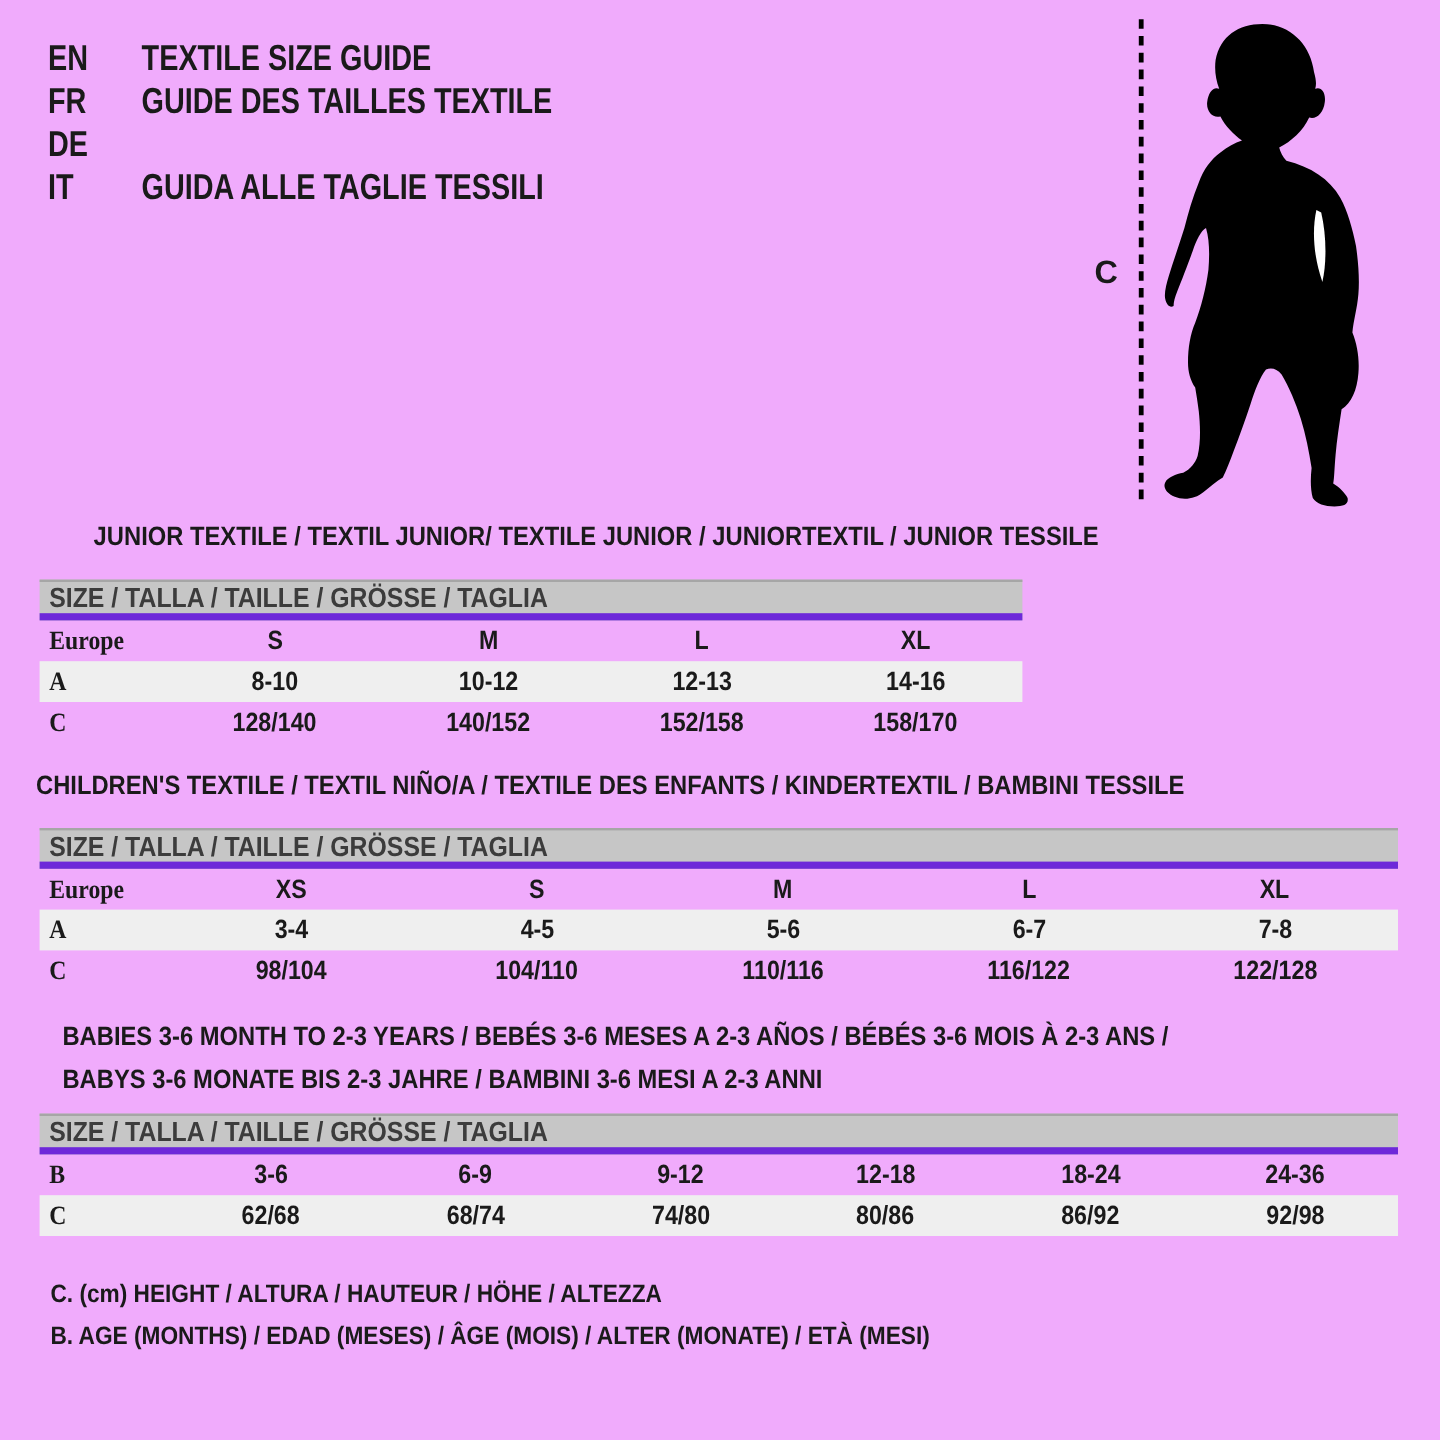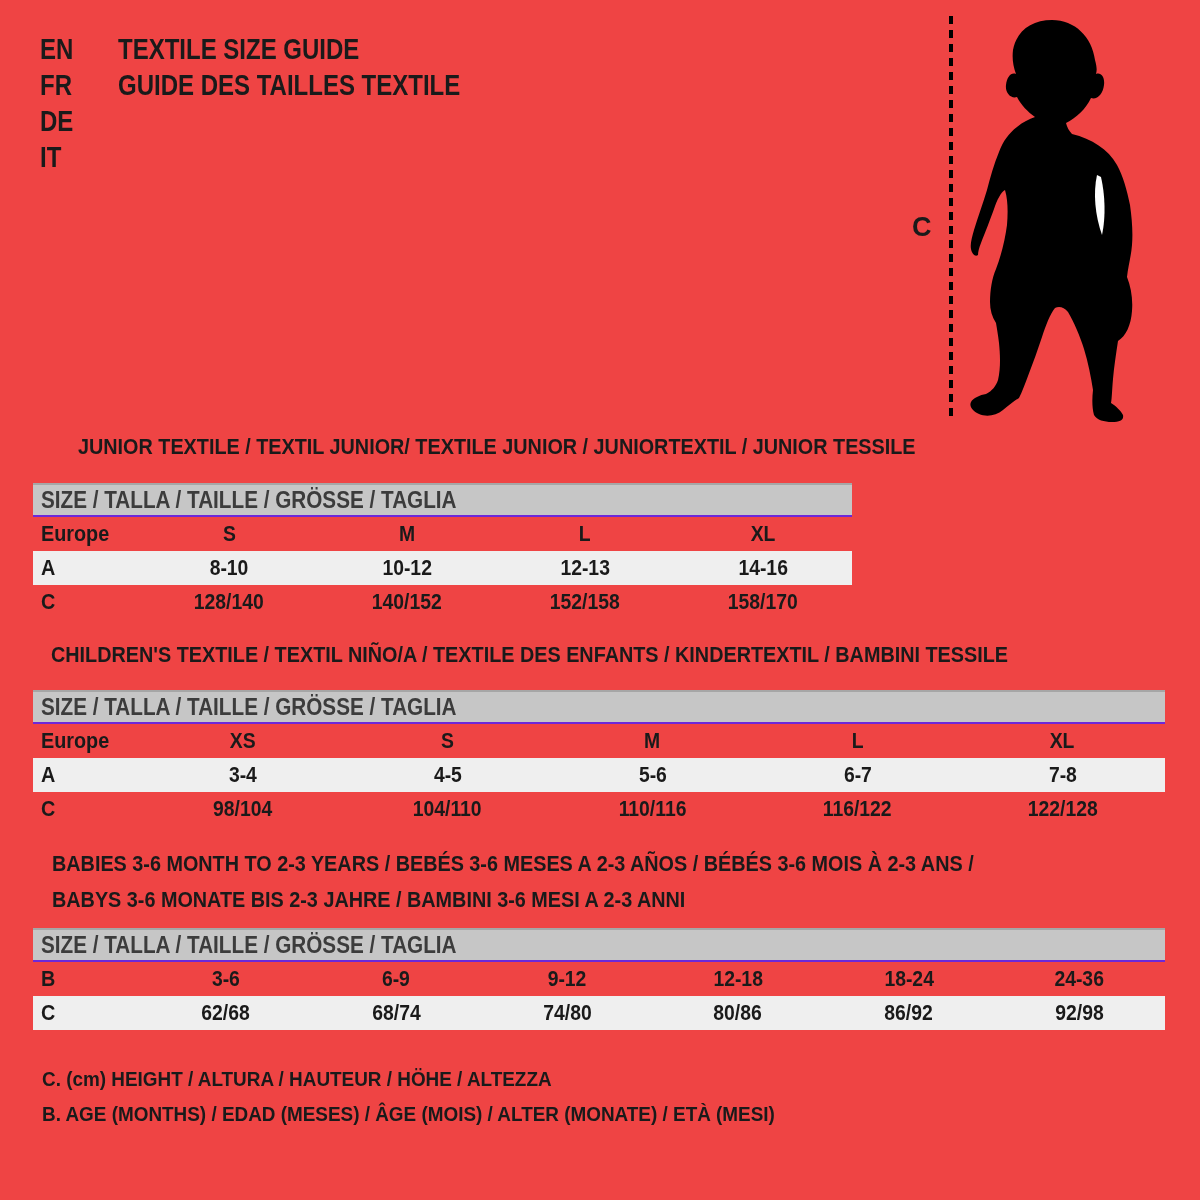--- a/index.html
+++ b/index.html
@@ -1,18 +1,18 @@
 <!DOCTYPE html>
 <html><head>
 <meta charset="utf-8">
 <title>TEXTILE SIZE GUIDE</title>
 <style>
   html,body{margin:0;padding:0;background:#ffffff;}
   .page{
-    position:relative;width:1200px;height:1200px;background:#ef4444;overflow:hidden;
+    position:relative;width:1200px;height:1200px;background:#f0abfc;overflow:hidden;
     font-family:"Liberation Sans","DejaVu Sans",sans-serif;font-weight:700;color:#1a1a1a;
   }
   
   .cond{display:inline-block;white-space:nowrap;transform:scaleX(0.9);transform-origin:0 50%;}
   .condc{display:inline-block;white-space:nowrap;transform:scaleX(0.88);transform-origin:50% 50%;}
 
   
   .lang-block{position:absolute;left:40px;top:31px;}
   .lang-row{display:flex;height:36px;align-items:center;font-size:30px;}
   .lang-code{width:78px;}
@@ -21,25 +21,25 @@
   
   .figure-svg{position:absolute;left:900px;top:0;}
   .c-label{position:absolute;left:912px;top:212px;font-size:27px;}
 
   
   .sec-heading{position:absolute;font-size:22px;line-height:26px;}
   .sec-heading-2l{position:absolute;font-size:22px;line-height:36px;}
 
   
   .table{position:absolute;}
-  .t-bar{height:34px;background:#c6c6c6;border-top:2px solid #a6a6a6;border-bottom:2px solid #6d28d9;
+  .t-bar{height:34px;background:#c6c6c6;border-top:2px solid #a6a6a6;border-bottom:6px solid #6d28d9;
          display:flex;align-items:center;padding-left:8px;box-sizing:border-box;color:#3c3c3c;font-size:23px;}
   .t-row{height:34px;display:flex;align-items:center;font-size:22px;}
   .t-row.shaded{background:#efefef;}
-  .t-label{width:107px;padding-left:8px;box-sizing:border-box;}
+  .t-label{width:107px;padding-left:8px;box-sizing:border-box;font-family:Liberation Serif, serif;}
   .t-cell{flex:1;text-align:center;}
 
   
   .legend{position:absolute;left:42px;top:1061px;font-size:21px;line-height:35px;}
 </style>
 </head>
 <body>
 
 <div class="page">
 
@@ -50,20 +50,21 @@
     </div>
     <div class="lang-row">
       <span class="lang-code"><span class="cond">FR</span></span>
       <span class="lang-title"><span class="cond">GUIDE DES TAILLES TEXTILE</span></span>
     </div>
     <div class="lang-row">
       <span class="lang-code"><span class="cond">DE</span></span>
     </div>
     <div class="lang-row">
       <span class="lang-code"><span class="cond">IT</span></span>
+      <span class="lang-title"><span class="cond">GUIDA ALLE TAGLIE TESSILI</span></span>
     </div>
   </header>
 
   <span class="c-label">C</span>
   <svg class="figure-svg" width="300" height="430" viewBox="0 0 300 430" aria-hidden="true">
     <line x1="51" y1="16" x2="51" y2="421" stroke="#000000" stroke-width="4" stroke-dasharray="8 6"></line>
     <g transform="translate(55,5)">
       <path fill="#000000" d="
         M97 15
         C120 15 137 32 140 55 C142 62 142 66 141 69
@@ -118,21 +119,21 @@
     </div>
     <div class="t-row">
       <span class="t-label"><span class="cond">C</span></span>
       <span class="t-cell"><span class="condc">128/140</span></span>
       <span class="t-cell"><span class="condc">140/152</span></span>
       <span class="t-cell"><span class="condc">152/158</span></span>
       <span class="t-cell"><span class="condc">158/170</span></span>
     </div>
   </div>
 
-  <div class="sec-heading" style="left:51px;top:642px;">
+  <div class="sec-heading" style="left:30px;top:642px;">
     <span class="cond">CHILDREN'S TEXTILE / TEXTIL NIÑO/A / TEXTILE DES ENFANTS / KINDERTEXTIL / BAMBINI TESSILE</span>
   </div>
   <div class="table" style="left:33px;top:690px;width:1132px;">
     <div class="t-bar">
       <span class="cond">SIZE / TALLA / TAILLE / GRÖSSE / TAGLIA</span>
     </div>
     <div class="t-row">
       <span class="t-label"><span class="cond">Europe</span></span>
       <span class="t-cell"><span class="condc">XS</span></span>
       <span class="t-cell"><span class="condc">S</span></span>

